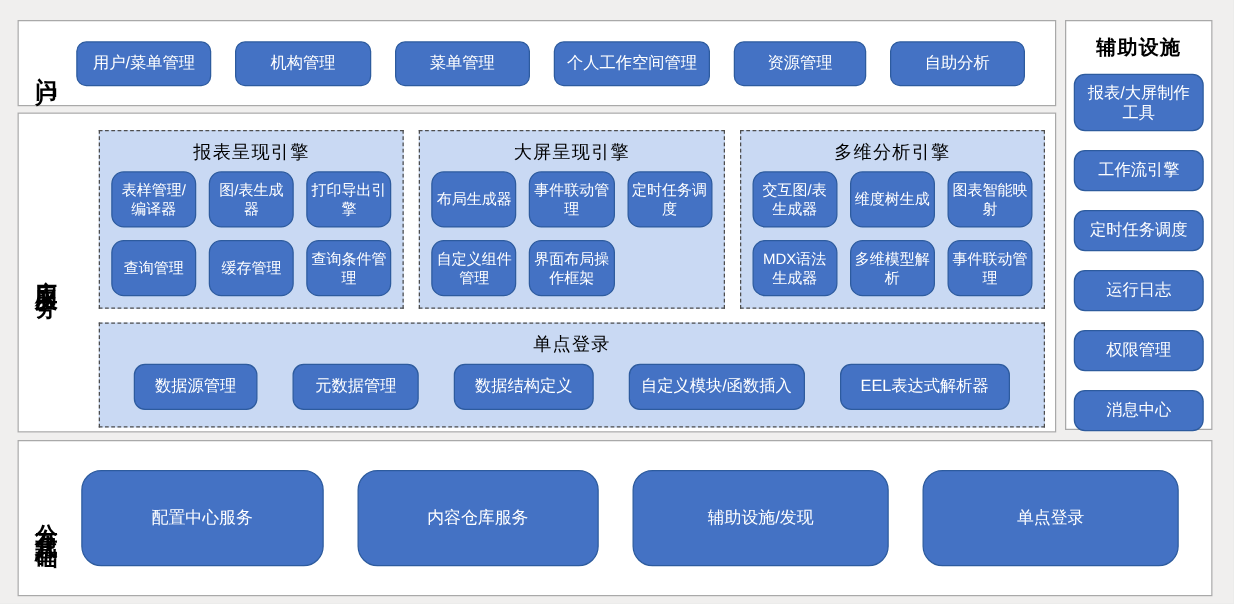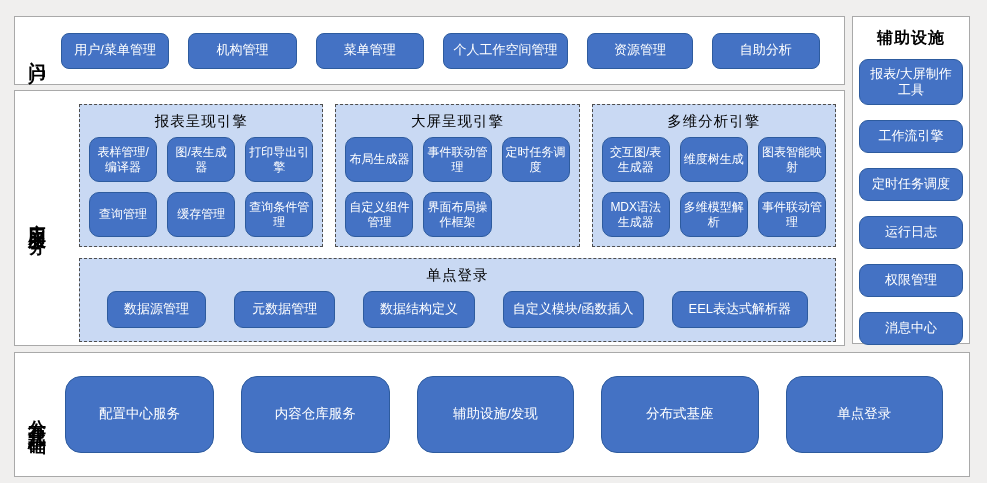--- a/index.html
+++ b/index.html
@@ -141,21 +141,20 @@
       </div>
     </div>
   </div>
 
   <div class="panel distfound">
     <div class="vlabel">分布式基础</div>
     <div class="content">
       <div class="node n1">配置中心服务</div>
       <div class="node n2">内容仓库服务</div>
       <div class="node">辅助设施/发现</div>
-      <div class="node">分布式基座</div>
       <div class="node">单点登录</div>
     </div>
   </div>
 
   <div class="panel aux">
     <div class="aux-title">辅助设施</div>
     <div class="aux-list">
       <div class="node tall">报表/大屏制作工具</div>
       <div class="node">工作流引擎</div>
       <div class="node">定时任务调度</div>

